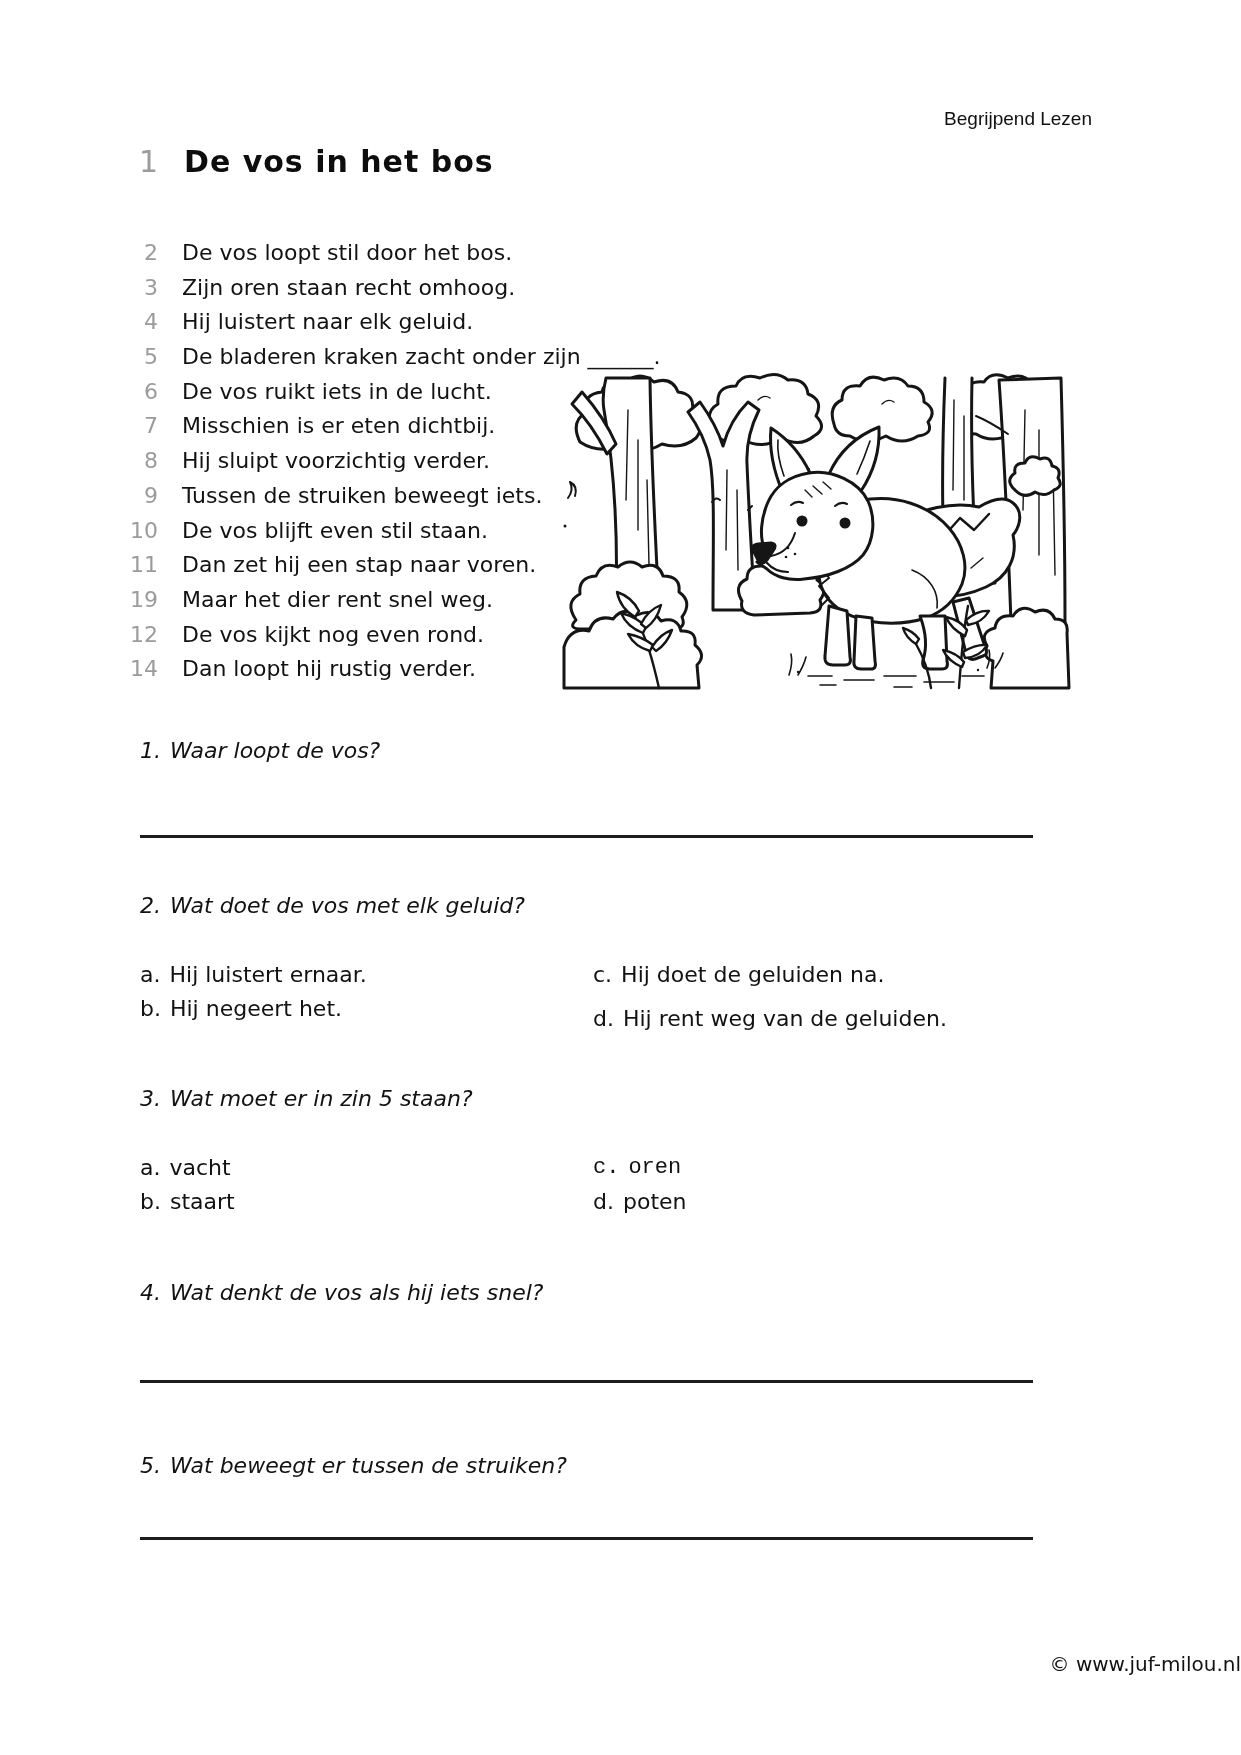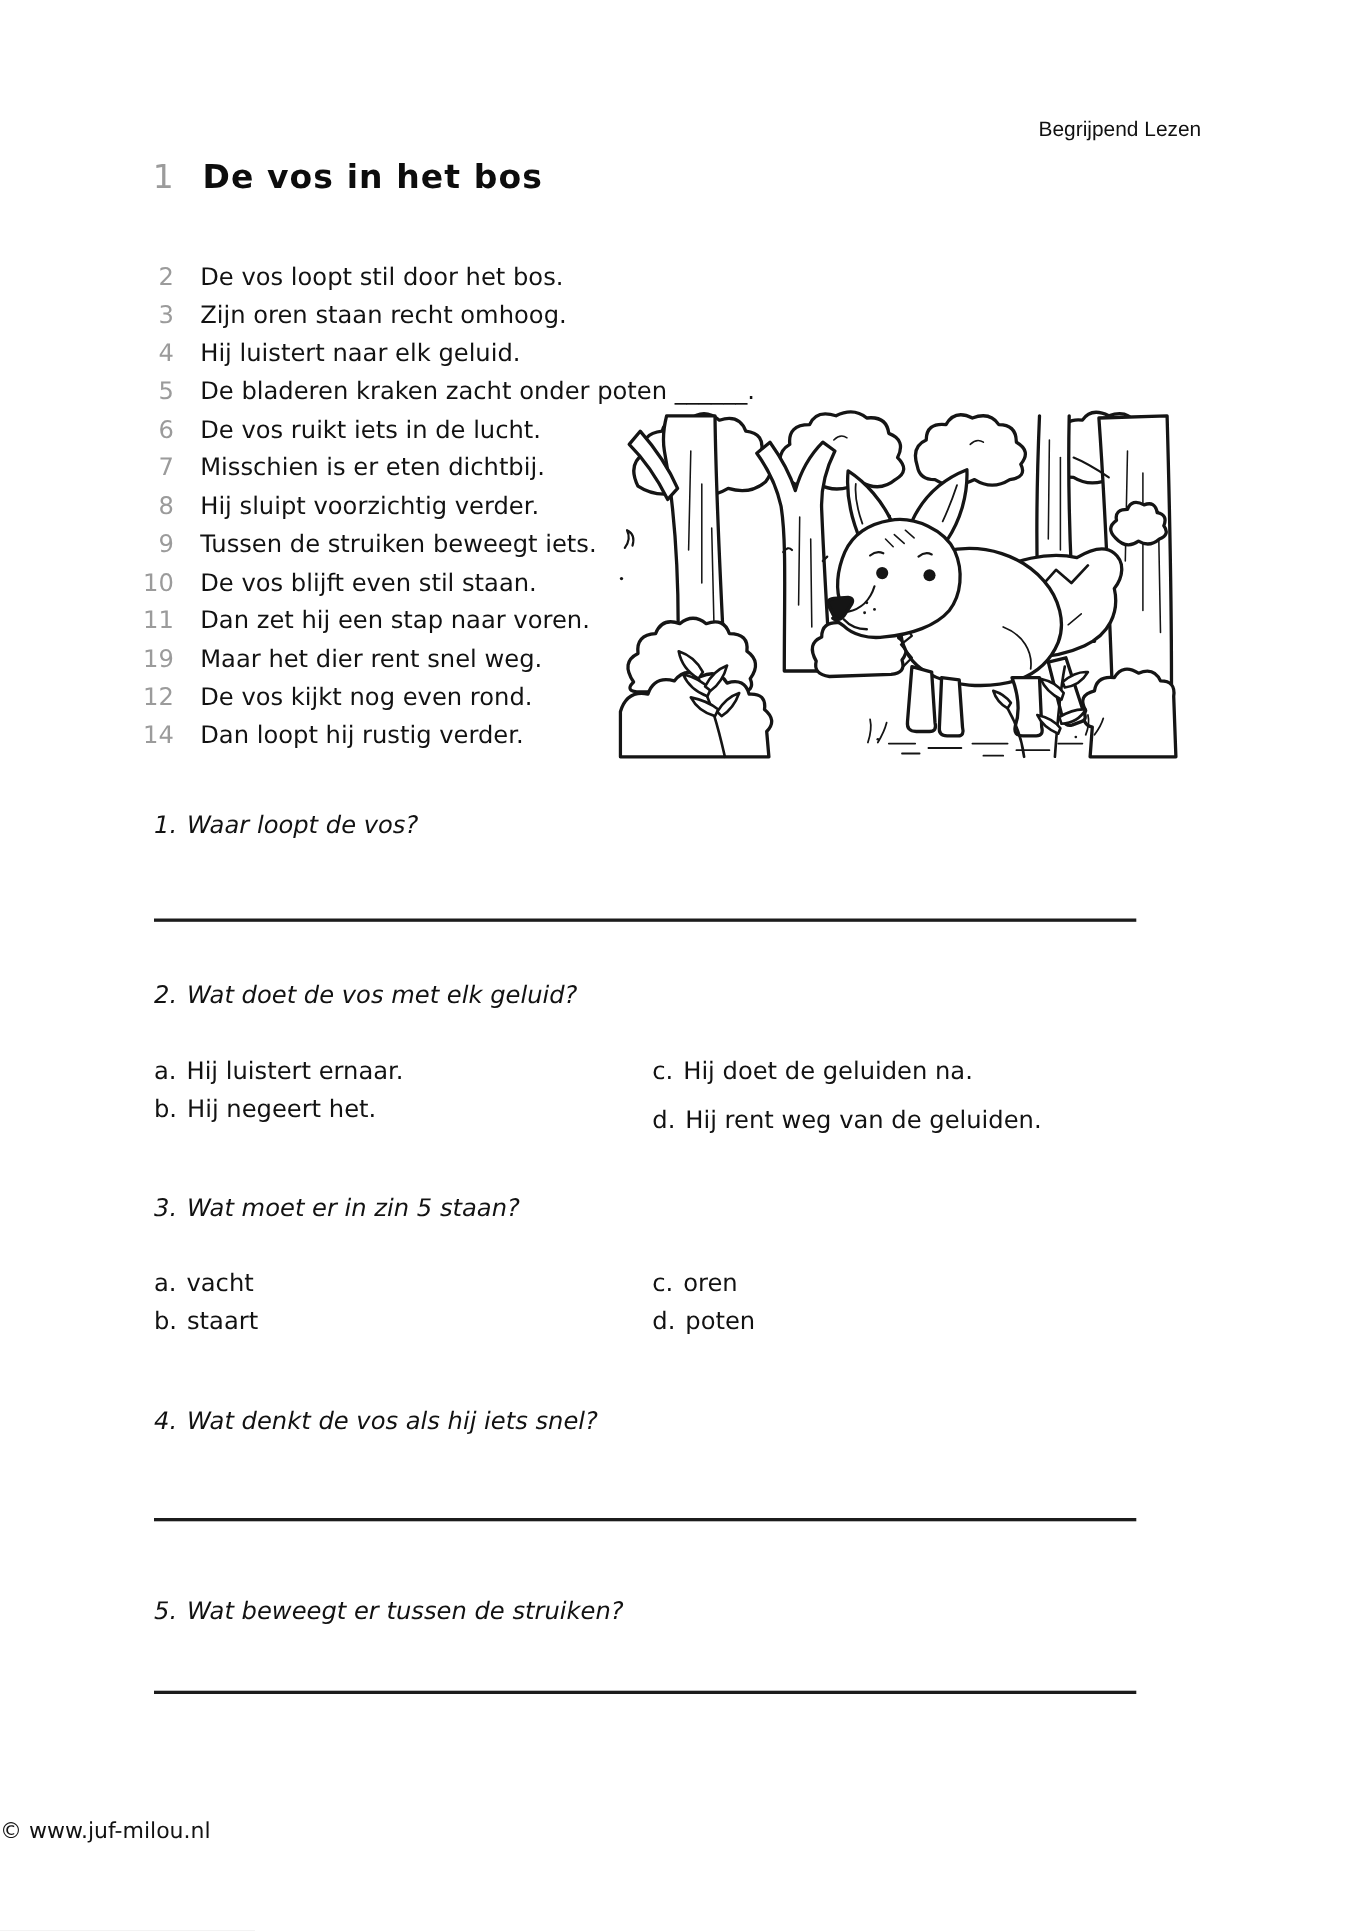--- a/index.html
+++ b/index.html
@@ -55,21 +55,21 @@
   .option{
     position:absolute;font-size:22px;color:#121212;white-space:nowrap;
   }
   .opt-label{margin-right:9px;}
   .answer-line{
     position:absolute;left:140px;width:893px;height:0;
     border-top:3px solid #1c1c1c;
   }
   .footer{
     position:absolute;top:1652px;left:0;width:100%;
-    text-align:left;font-size:20px;color:#121212;
+    text-align:right;font-size:20px;color:#121212;
   }
 </style>
 </head>
 <body>
 
 <div class="page">
 
   <div class="header-label">Begrijpend Lezen</div>
 
   <div class="title-row">
@@ -85,21 +85,21 @@
     <div class="story-row">
         <span class="line-num">3</span>
         <span class="line-text">Zijn oren staan recht omhoog.</span>
       </div>
     <div class="story-row">
         <span class="line-num">4</span>
         <span class="line-text">Hij luistert naar elk geluid.</span>
       </div>
     <div class="story-row">
         <span class="line-num">5</span>
-        <span class="line-text">De bladeren kraken zacht onder poten ______.</span>
+        <span class="line-text">De bladeren kraken zacht onder zijn ______.</span>
       </div>
     <div class="story-row">
         <span class="line-num">6</span>
         <span class="line-text">De vos ruikt iets in de lucht.</span>
       </div>
     <div class="story-row">
         <span class="line-num">7</span>
         <span class="line-text">Misschien is er eten dichtbij.</span>
       </div>
     <div class="story-row">
@@ -303,21 +303,21 @@
   <div class="option" style="top:996px;left:593px;margin-top:10px;">
     <span class="opt-label">d.</span><span>Hij rent weg van de geluiden.</span>
   </div>
 
   <div class="question" style="top:1086px;">
     <span class="q-num">3.</span><span>Wat moet er in zin 5 staan?</span>
   </div>
   <div class="option" style="top:1155px;left:140px;">
     <span class="opt-label">a.</span><span>vacht</span>
   </div>
-  <div class="option" style="top:1155px;left:593px;">
+  <div class="option" style="top:1155px;left:593px;font-family:Liberation Mono, monospace;">
     <span class="opt-label">c.</span><span>oren</span>
   </div>
   <div class="option" style="top:1189px;left:140px;">
     <span class="opt-label">b.</span><span>staart</span>
   </div>
   <div class="option" style="top:1189px;left:593px;">
     <span class="opt-label">d.</span><span>poten</span>
   </div>
 
   <div class="question" style="top:1280px;">

